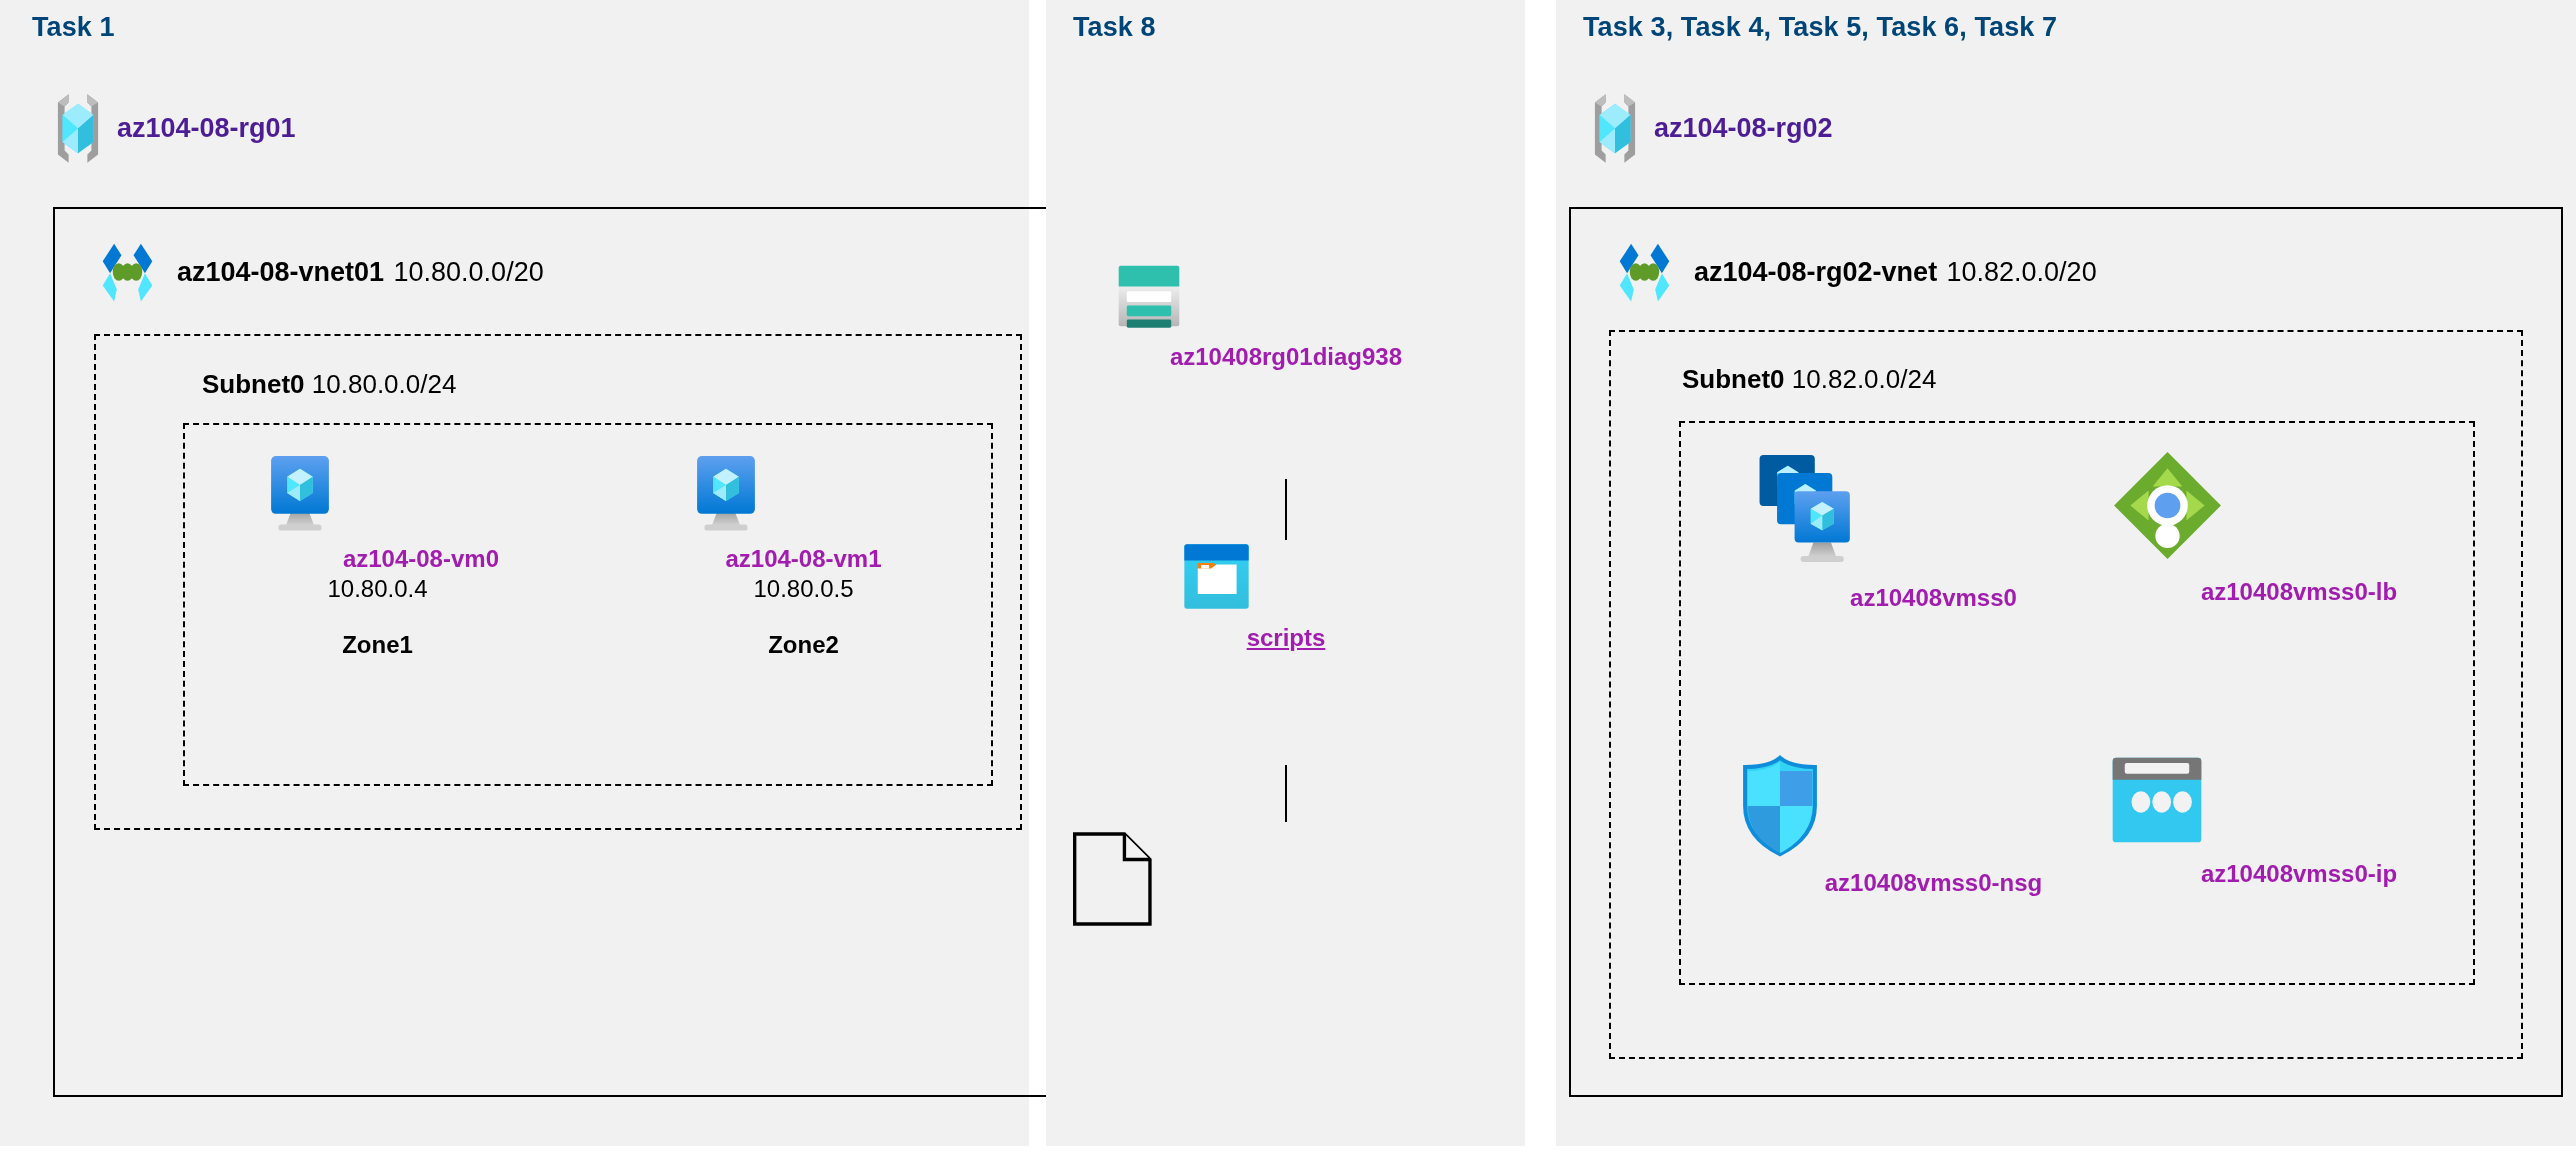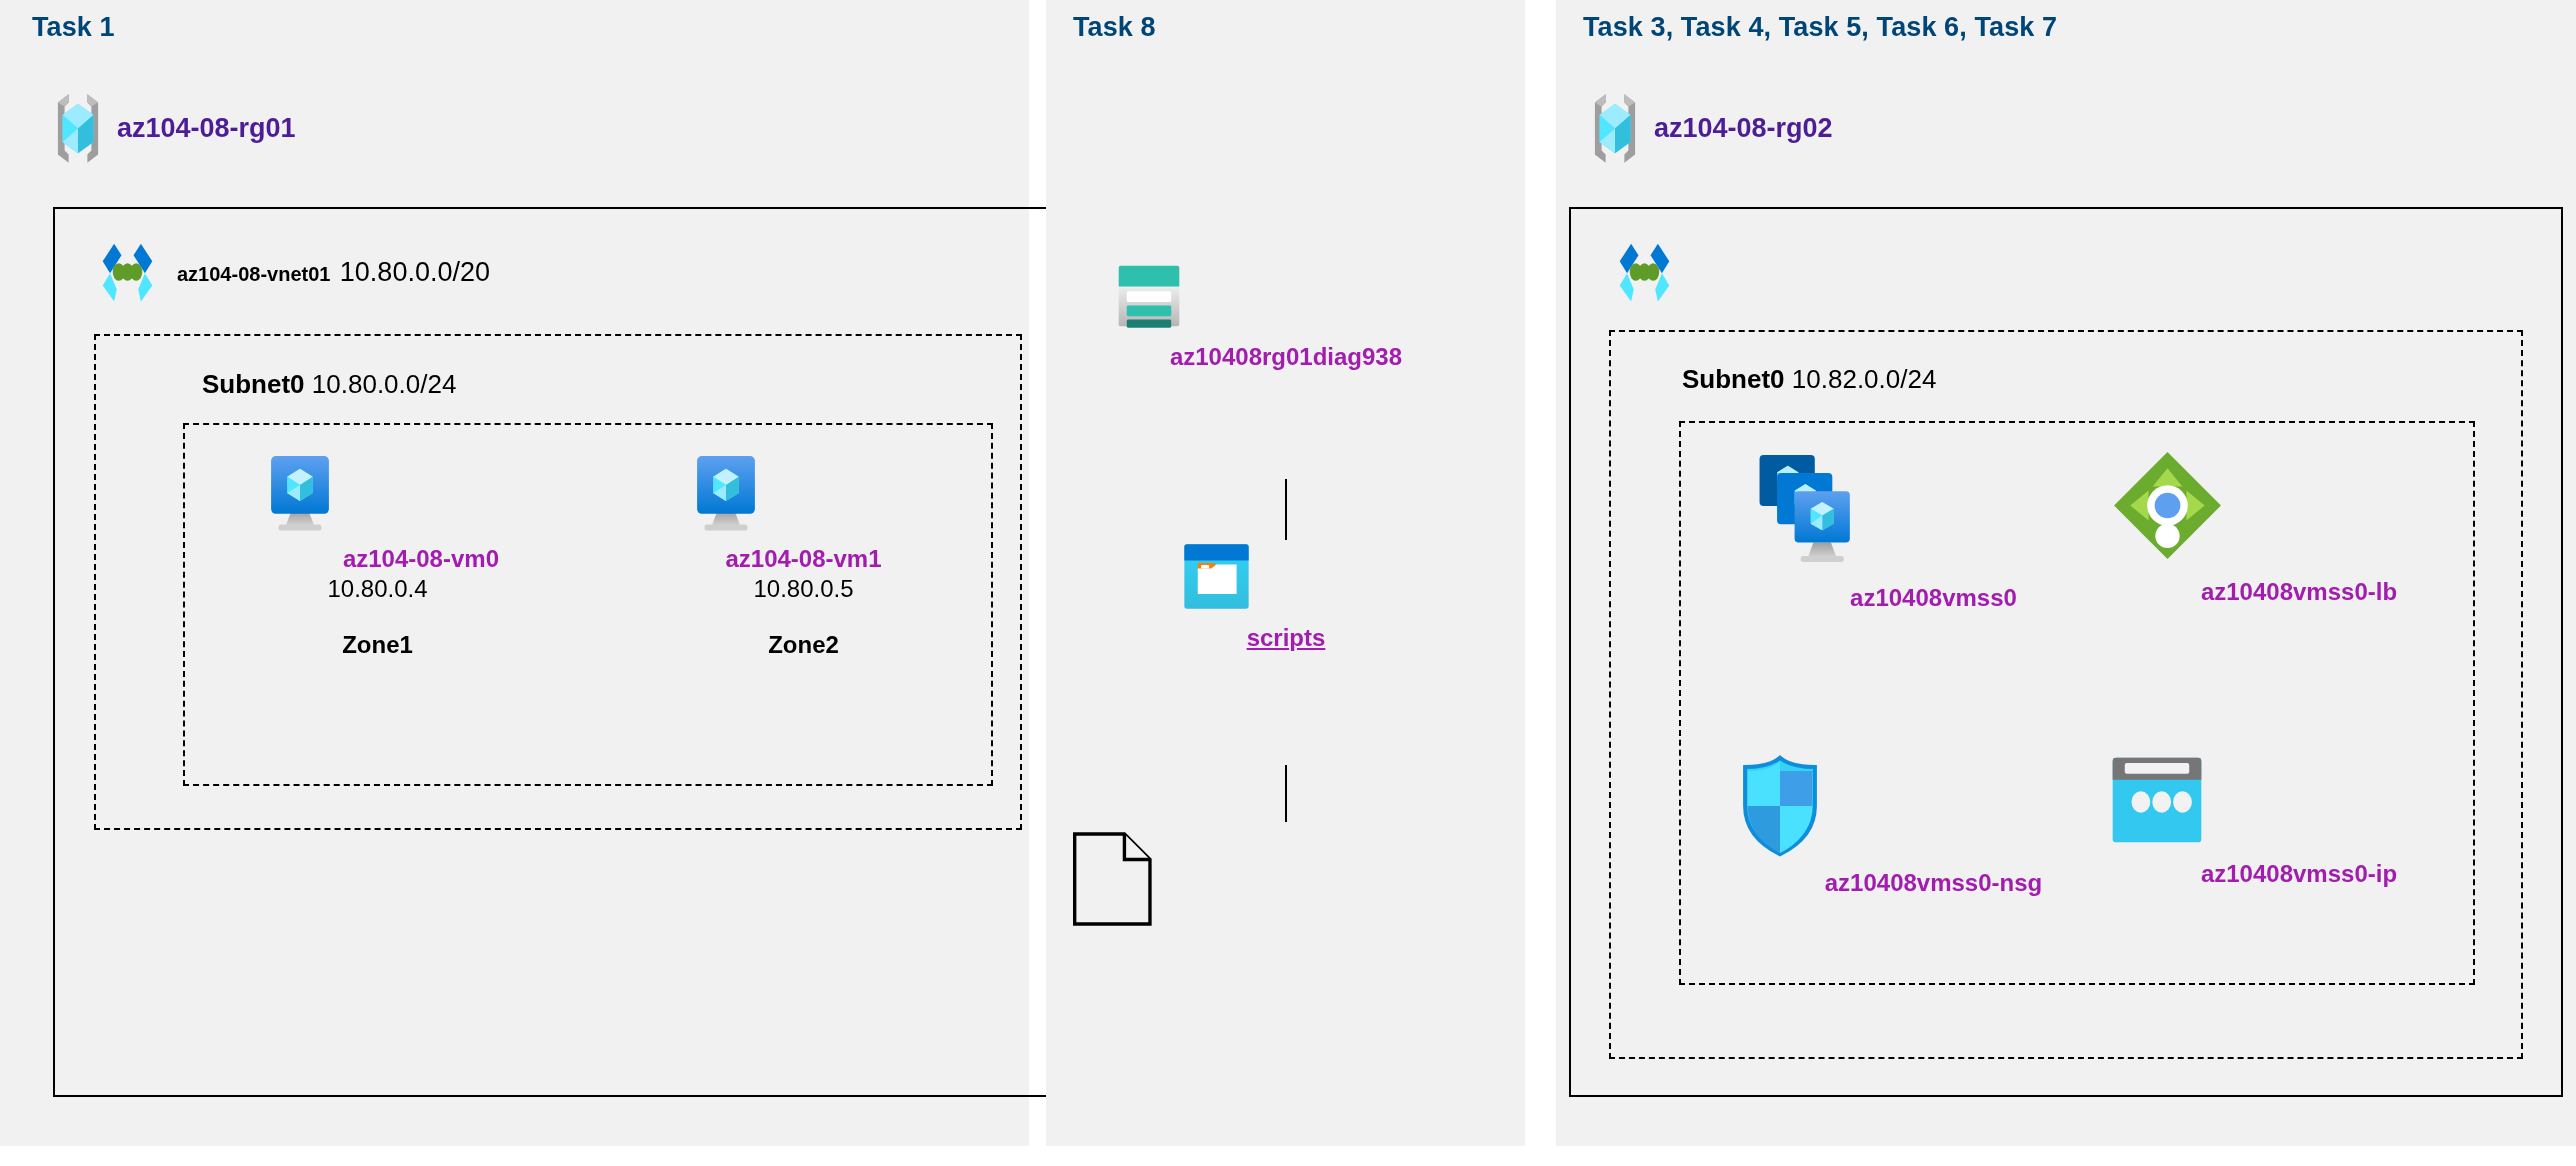--- a/index.html
+++ b/index.html
@@ -10,21 +10,21 @@
   .panel{position:absolute;background:#f1f1f1;}
   .task-title{
     position:absolute;color:#004578;font-weight:bold;font-size:27px;
     letter-spacing:0.1px;white-space:nowrap;
   }
   .solidbox{position:absolute;border:2px solid #000;background:transparent;}
   .dashbox{position:absolute;border:2.7px dashed #000;background:transparent;}
   .rg-header{position:absolute;display:flex;align-items:center;gap:12px;}
   .rg-label{font-size:27px;font-weight:bold;color:#4c1d95;white-space:nowrap;}
   .vnet-header{position:absolute;display:flex;align-items:center;gap:16px;}
-  .vnet-name{font-size:20px;font-weight:bold;color:#000;white-space:nowrap;}
+  .vnet-name{font-size:27px;font-weight:bold;color:#000;white-space:nowrap;}
   .vnet-cidr{font-size:27px;font-weight:normal;color:#000;white-space:nowrap;margin-left:9.4px;}
   .subnet-label{position:absolute;font-size:26px;white-space:nowrap;}
   .subnet-label b{font-weight:bold;}
   .subnet-label span{font-weight:normal;}
   .node{position:absolute;text-align:center;}
   .node-label{font-size:24px;font-weight:bold;color:#a21caf;white-space:nowrap;line-height:1.18;}
   .node-sub{font-size:24px;font-weight:normal;color:#000;white-space:nowrap;line-height:1.25;}
   .node-zone{font-size:24px;font-weight:bold;color:#000;white-space:nowrap;}
   .connector{position:absolute;background:#000;width:2px;}
   svg{display:block;overflow:visible;}
@@ -220,20 +220,24 @@
   <span>
     <svg width="67" height="62" viewBox="0 0 100 92">
       <path d="M30 4 L13 30 L24 48 L41 21 Z" fill="#0078d4"></path>
       <path d="M24 48 L13 66 L30 90 L34 72 Z" fill="#50e6ff"></path>
       <path d="M70 4 L87 30 L76 48 L59 21 Z" fill="#0078d4"></path>
       <path d="M76 48 L87 66 L70 90 L66 72 Z" fill="#50e6ff"></path>
       <ellipse cx="37" cy="46" rx="9" ry="13" fill="#5e9b28"></ellipse>
       <ellipse cx="50" cy="46" rx="9" ry="13" fill="#5e9b28"></ellipse>
       <ellipse cx="63" cy="46" rx="9" ry="13" fill="#5e9b28"></ellipse>
     </svg>
+  </span>
+  <span style="display:flex;align-items:baseline;">
+    <span class="vnet-name">az104-08-rg02-vnet</span>
+    <span class="vnet-cidr">10.82.0.0/20</span>
   </span>
 </div>
 
 <div class="dashbox" style="left:1609px;top:330px;width:910px;height:725px;"></div>
 
 <div class="subnet-label" style="left:1682px;top:364px;">
   <b>Subnet0</b>
   <span>10.82.0.0/24</span>
 </div>
 

